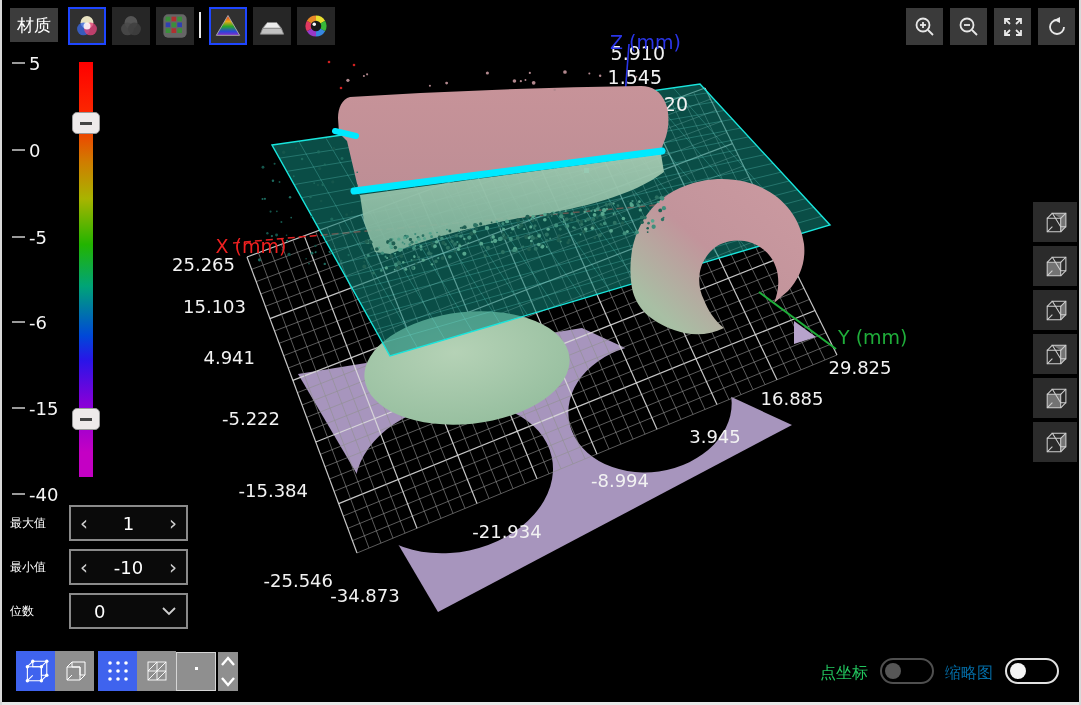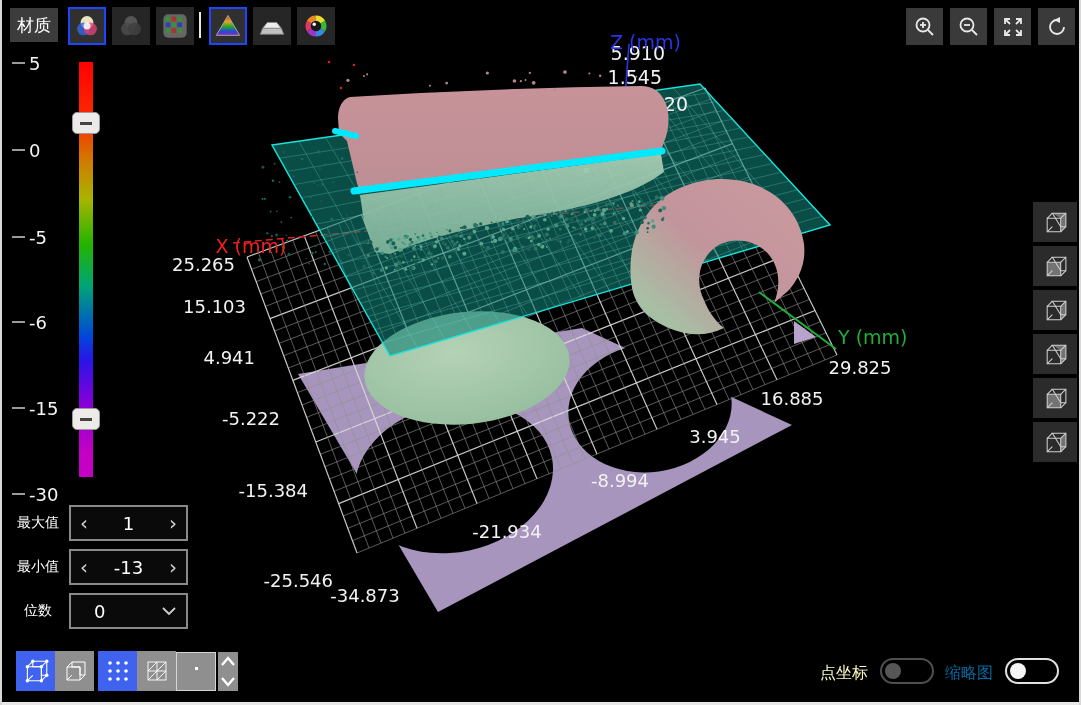--- a/index.html
+++ b/index.html
@@ -19,21 +19,21 @@
   .cbar{left:77px;top:62px;width:14px;height:415px;
         background:linear-gradient(to bottom,#ff0000 0%,#fb2c00 14%,#d07c00 24%,#a8b400 33%,
         #22b400 44%,#00a477 54%,#0048d8 66%,#2a14e8 72%,#8400d8 82%,#c400c4 94%,#c400c4 100%);}
   .ctick{left:10px;width:64px;height:20px;display:flex;align-items:center;gap:4px;}
   .ctick .dash{width:13px;height:2px;background:#9a9a9a;}
   .ctick .num{font-size:18px;color:#f5f5f5;}
   .handle{left:70px;width:28px;height:22px;background:#eeeaea;border:1px solid #999;
           border-radius:5px;box-sizing:border-box;display:flex;align-items:center;justify-content:center;}
   .handle .hd{width:12px;height:3px;background:#444;}
   .rc-row{left:8px;height:36px;display:flex;align-items:center;}
-  .rc-label{font-size:14px;color:#fff;width:56px;text-align:center;}
+  .rc-label{font-size:12px;color:#fff;width:56px;}
   .rc-box{left:67px;width:119px;height:36px;border:2px solid #8a8a8a;background:#0a0a0a;
           box-sizing:border-box;display:flex;align-items:center;justify-content:space-between;padding:0 9px;}
   .rc-box .val{font-size:18px;color:#fff;flex:1;text-align:center;}
   .chev{color:#cfcfcf;font-size:20px;line-height:1;cursor:pointer;}
   
   .cube-slot{left:1031px;width:44px;height:40px;background:#2b2b2b;display:flex;
              align-items:center;justify-content:center;}
   
   .bbtn{top:651px;width:39px;height:40px;display:flex;align-items:center;justify-content:center;}
   .bbtn.blue{background:#3f63ee;}
@@ -736,21 +736,21 @@
   <div class="abs ctick" style="top:312px">
     <span class="dash"></span>
       <span class="num">-6</span>
     </div>
   <div class="abs ctick" style="top:398px">
     <span class="dash"></span>
       <span class="num">-15</span>
     </div>
   <div class="abs ctick" style="top:484px">
     <span class="dash"></span>
-      <span class="num">-30</span>
+      <span class="num">-40</span>
     </div>
   <div class="abs handle" style="top:112px;z-index:6">
     <div class="hd"></div>
     </div>
   <div class="abs handle" style="top:408px;z-index:6">
     <div class="hd"></div>
     </div>
 
   <div class="abs rc-row" style="top:505px;z-index:5">
     <span class="rc-label">最大值</span>
@@ -758,21 +758,21 @@
   <div class="abs rc-box" style="top:505px;z-index:5">
     <span class="chev">‹</span>
     <span class="val">1</span>
     <span class="chev">›</span>
   </div>
   <div class="abs rc-row" style="top:549px;z-index:5">
     <span class="rc-label">最小值</span>
   </div>
   <div class="abs rc-box" style="top:549px;z-index:5">
     <span class="chev">‹</span>
-    <span class="val">-13</span>
+    <span class="val">-10</span>
     <span class="chev">›</span>
   </div>
   <div class="abs rc-row" style="top:593px;z-index:5">
     <span class="rc-label">位数</span>
   </div>
   <div class="abs rc-box" style="top:593px;z-index:5">
     <span class="val" style="text-align:left;padding-left:14px">0</span>
     <svg width="16" height="10" viewBox="0 0 16 10">
       <polyline points="2,2 8,8 14,2" stroke="#cfcfcf" stroke-width="1.8" fill="none"></polyline>
     </svg>
@@ -918,21 +918,21 @@
   <div class="abs psize-dot" style="z-index:6"></div>
   <div class="abs spinner" style="z-index:5">
     <svg width="16" height="11" viewBox="0 0 16 11">
       <polyline points="2,9 8,2 14,9" stroke="#fff" stroke-width="2.4" fill="none"></polyline>
       </svg>
     <svg width="16" height="11" viewBox="0 0 16 11">
       <polyline points="2,2 8,9 14,2" stroke="#fff" stroke-width="2.4" fill="none"></polyline>
       </svg>
   </div>
 
-  <div class="abs tog-label" style="left:818px;color:#fef9c3;z-index:5">点坐标</div>
+  <div class="abs tog-label" style="left:818px;color:#22c55e;z-index:5">点坐标</div>
   <div class="abs toggle tog-dim" style="left:878px;z-index:5">
     <div class="knob"></div>
   </div>
   <div class="abs tog-label" style="left:943px;color:#0369a1;z-index:5">缩略图</div>
   <div class="abs toggle tog-lit" style="left:1003px;z-index:5">
     <div class="knob"></div>
   </div>
 
   <div class="abs bot-edge"></div>
 </div>

